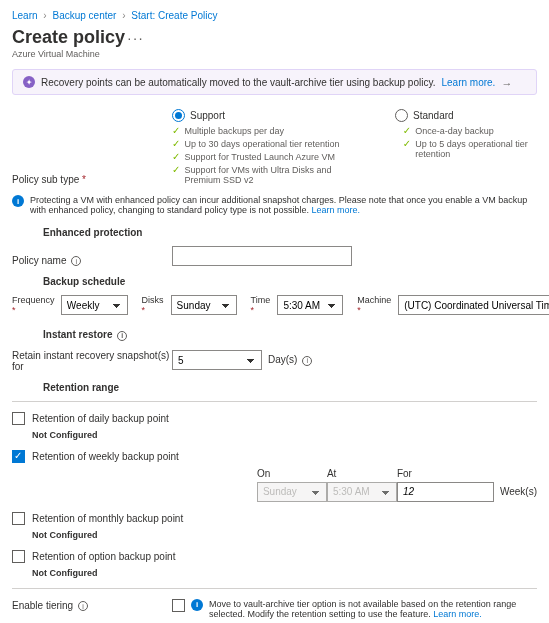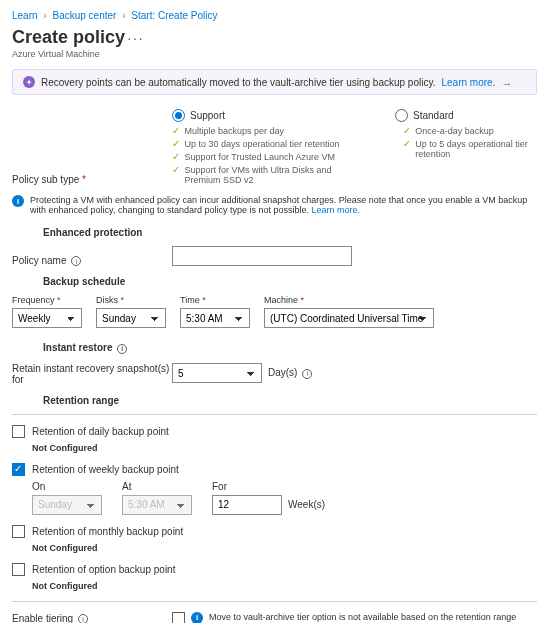--- a/index.html
+++ b/index.html
@@ -75,36 +75,36 @@
     font-family: inherit; font-size: 10px;
     border: 1px solid #8a8886; padding: 3px 5px; background: #fff;
     height: 20px;
   }
   select { appearance: none; background-image: linear-gradient(45deg, transparent 50%, #323130 50%), linear-gradient(135deg, #323130 50%, transparent 50%); background-position: calc(100% - 10px) 8px, calc(100% - 6px) 8px; background-size: 4px 4px, 4px 4px; background-repeat: no-repeat; }
   input.wide { width: 180px; }
   select.s-sm { width: 70px; }
   select.s-md { width: 120px; }
 
   .sched-row { display: flex; gap: 14px; }
-  .sched-col { display: flex; flex-direction: column; gap: 3px; }
+  .sched-col { display: flex; flex-direction: row; gap: 3px; }
   .sched-lbl { font-size: 9px; }
 
   .checkbox {
     width: 13px; height: 13px; border: 1px solid #605e5c; display: inline-block;
     flex-shrink: 0; cursor: pointer; background: #fff;
   }
   .checkbox.checked { background: #0078d4; border-color: #0078d4; position: relative; }
   .checkbox.checked::after {
     content: "✓"; color: #fff; font-size: 10px; position: absolute; top: -1px; left: 1px;
   }
   .ret-item { margin-bottom: 10px; }
   .ret-head { display: flex; align-items: center; gap: 7px; margin-bottom: 5px; }
   .ret-sub { margin-left: 20px; font-size: 9px; color: #323130; }
   .ret-sub.bold { font-weight: 600; }
-  .ret-fields { display: flex; gap: 20px; margin-left: 20px; margin-top: 4px; align-items: flex-end; }
+  .ret-fields { display: flex; margin-left: 20px; margin-top: 4px; align-items: flex-end; justify-content: flex-end; }
   .ret-fcol { display: flex; flex-direction: column; gap: 3px; }
   select:disabled { background-color: #f3f2f1; color: #a19f9d; }
 
   .tier-note { display: flex; gap: 6px; font-size: 9px; align-items: flex-start; }
 </style>
 </head>
 <body>
 
 <div class="breadcrumb">
   <a>Learn</a>
@@ -246,21 +246,21 @@
       <span>On</span>
       <select class="s-sm" disabled=""><option>Sunday</option></select>
     </div>
     <div class="ret-fcol">
       <span>At</span>
       <select class="s-sm" disabled=""><option>5:30 AM</option></select>
     </div>
     <div class="ret-fcol">
       <span>For</span>
       <div style="display:flex;align-items:center;gap:6px">
-        <input type="text" style="width: 70px;" value="12">
+        <input type="text" style="width: 97px; font-style: italic;" value="12">
         <span>Week(s)</span>
       </div>
     </div>
   </div>
 </div>
 
 <div class="ret-item">
   <div class="ret-head">
     <span class="checkbox"></span>
     <span>Retention of monthly backup point</span>

